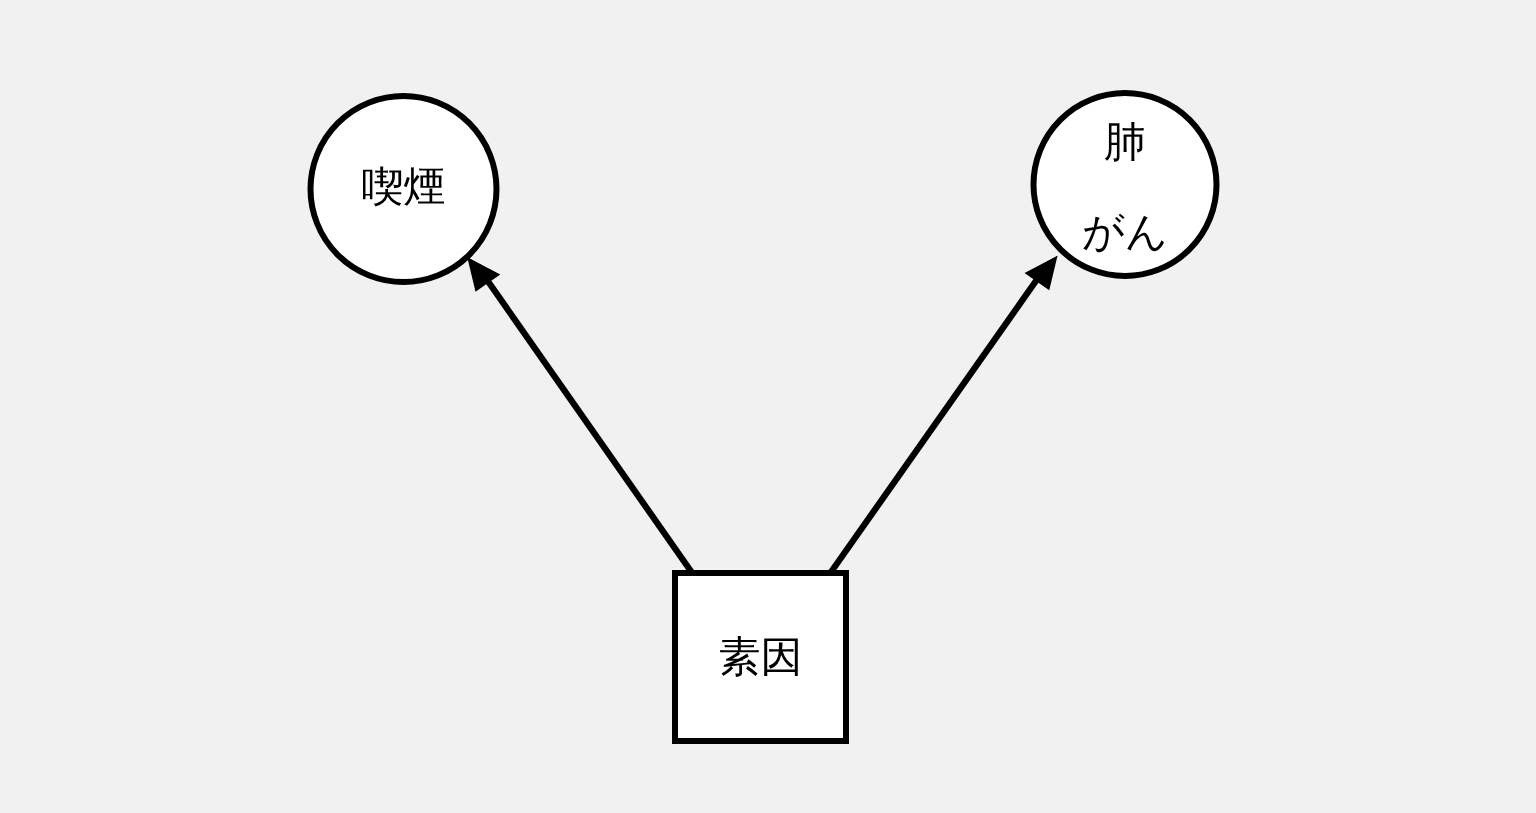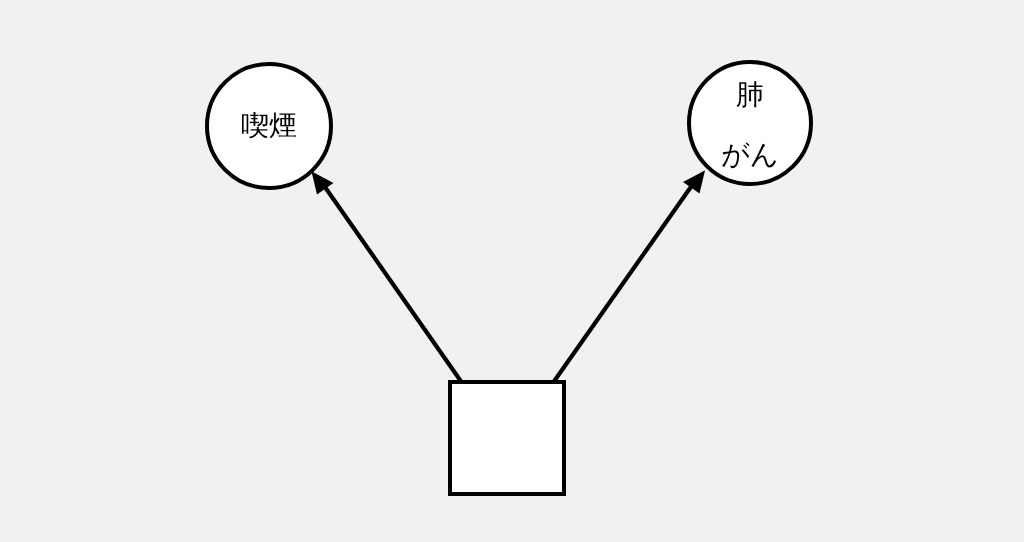--- a/index.html
+++ b/index.html
@@ -85,15 +85,16 @@
   <div class="node-label" style="left:269px; top:126px;font-family:Liberation Serif, serif;">
     <span class="lbl-line">喫煙</span>
   </div>
 
   <div class="node-label" style="left:750px; top:125px;">
     <span class="lbl-line">肺</span>
     <span class="lbl-line">がん</span>
   </div>
 
   <div class="node-label" style="left:507px; top:438px;">
+    <span class="lbl-line">素因</span>
   </div>
 
 </div>
 
 </body></html>

